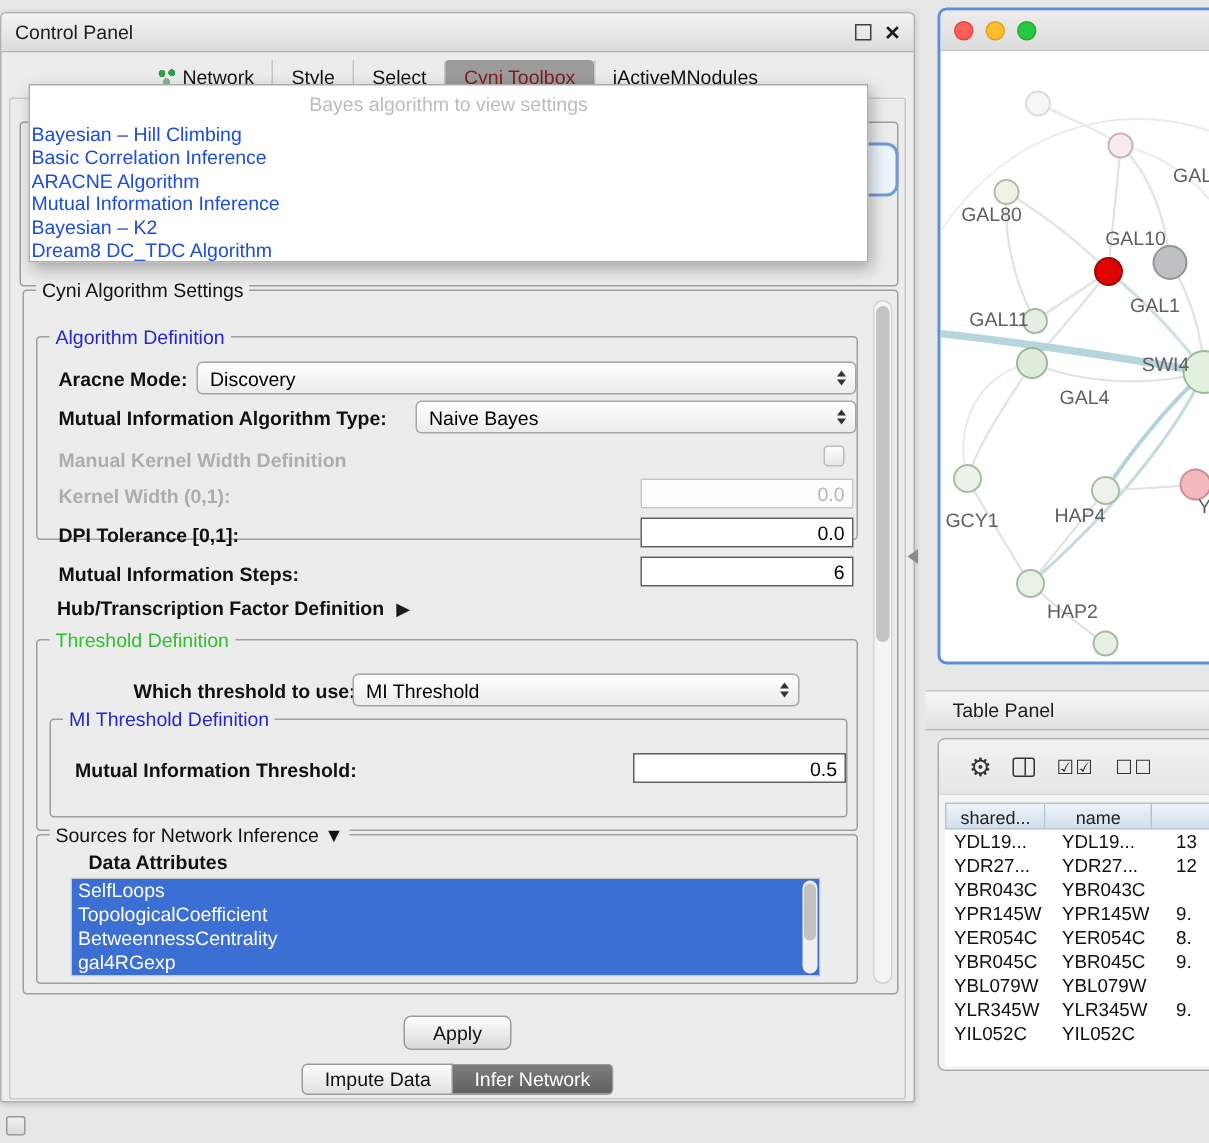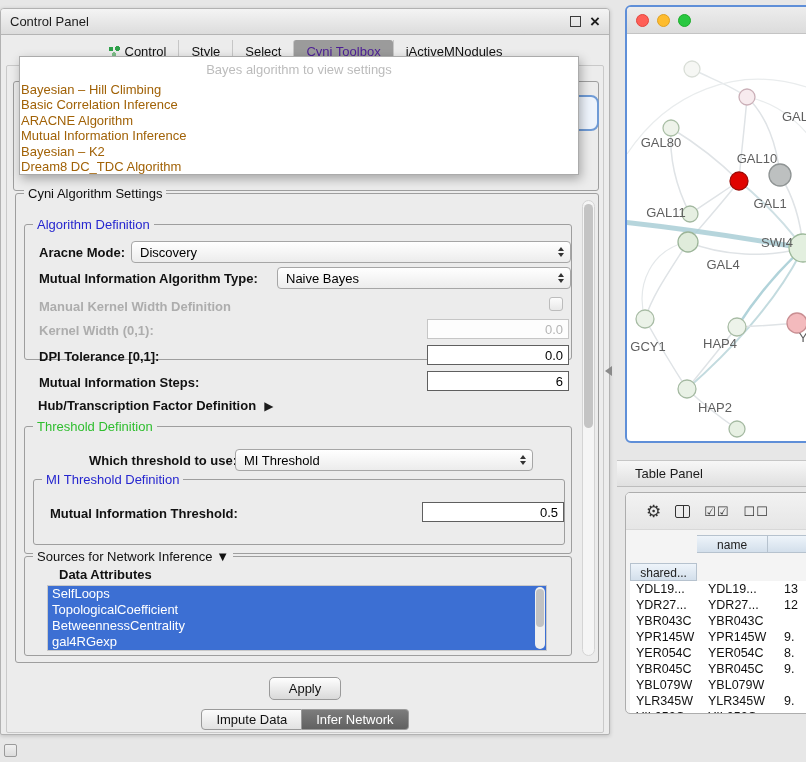--- a/index.html
+++ b/index.html
@@ -17,21 +17,21 @@
   .cp-title { font-size:13px; color:#1c1c1c; }
   .tb-icons { margin-left:auto; display:flex; align-items:center; gap:9px; }
   .float-box { width:9px; height:9px; border:1.5px solid #3c3c3c; display:inline-block; }
   .close-x { font-size:17px; font-weight:bold; color:#1c1c1c; line-height:1; }
 
   .cp-tabs { position:absolute; left:0; top:30px; width:100%; height:24px;
     display:flex; justify-content:center; align-items:center; }
   .cp-tab { font-size:13px; padding:4px 12px; color:#111; border-left:1px solid #c6c6c6;
     display:flex; align-items:center; white-space:nowrap; }
   .cp-tab:first-child { border-left:none; }
-  .cp-tab.selected { background:#9b9b9b; color:#4c1d95; border-radius:3px; }
+  .cp-tab.selected { background:#9b9b9b; color:#7f1d1d; border-radius:3px; }
   .cp-tab.has-icon::before { content:""; width:12px; height:12px; margin-right:5px;
     background:
       radial-gradient(circle 2.4px at 3px 4px, #2ea04a 95%, transparent),
       radial-gradient(circle 2.4px at 9.5px 3.5px, #2ea04a 95%, transparent),
       radial-gradient(circle 2.4px at 6px 9.5px, #7dbd88 95%, transparent); }
 
   .cp-body { position:absolute; left:5px; top:56px; width:598px; height:668px;
     border:1px solid #c9c9c9; border-radius:2px; background:#ececec; box-sizing:border-box; }
 
   .groupbox { position:absolute; border:1px solid #9e9e9e; border-radius:3px; box-sizing:border-box; }
@@ -41,21 +41,21 @@
   .legend.green { color:#2fbe2f; }
 
   .hidden-group { left:12px; top:72px; width:586px; height:110px; z-index:1; }
   .blue-frag { position:absolute; left:556px; top:86px; width:42px; height:36px;
     border:2px solid #6f9bd6; border-radius:8px; background:#eef4fc; z-index:2; box-sizing:border-box; }
 
   .dd-popup { position:absolute; left:18px; top:47px; width:560px; height:119px;
     background:#fff; border:1px solid #ababab; box-shadow:2px 4px 10px rgba(0,0,0,.3);
     z-index:10; box-sizing:border-box; }
   .dd-prompt { height:25px; line-height:25px; text-align:center; color:#bcbcbc; font-size:13px; }
-  .dd-item { height:15.4px; line-height:15.4px; font-size:13px; padding-left:1px; color:#a16207; }
+  .dd-item { height:15.4px; line-height:15.4px; font-size:13px; padding-left:1px; color:#1d4ed8; }
   .dd-item.bold { font-weight:normal; }
 
   .settings { left:14px; top:184px; width:584px; height:470px; z-index:3; background:#ececec; }
   .vscroll { position:absolute; right:3px; top:6px; width:13px; height:456px;
     background:#f5f5f5; border:1px solid #d4d4d4; border-radius:7px; box-sizing:border-box; }
   .vscroll .thumb { position:absolute; left:1px; top:3px; width:9px; height:224px;
     background:#c4c4c4; border-radius:5px; }
 
   .algdef { left:8px; top:30px; width:548px; height:136px; }
   .lab { position:absolute; left:14px; font-size:13px; font-weight:bold; color:#111; white-space:nowrap; }
@@ -142,21 +142,21 @@
   .tbl-toolbar { height:36px; display:flex; align-items:center; gap:14px; padding-left:20px;
     border-bottom:1px solid #d8d8d8; background:linear-gradient(#f2f2f2,#e6e6e6); }
   .gear { font-size:17px; color:#333; line-height:1; }
   .col-icon { width:15px; height:13px; border:1.5px solid #333; border-radius:2px;
     position:relative; display:inline-block; box-sizing:border-box; }
   .col-icon i { position:absolute; left:50%; top:0; bottom:0; width:1.5px; background:#333; }
   .chk { font-size:13px; color:#333; letter-spacing:1px; }
   .thead { display:flex; margin:5px 0 0 4px; }
   .th { width:72px; height:18px; line-height:18px; text-align:center; font-size:12px; color:#222;
     background:linear-gradient(#eef4fa,#d3dfeb); border:1px solid #b6c2ce; border-left:none; box-sizing:border-box; }
-  .th:first-child { border-left:1px solid #b6c2ce;margin-top:28px; }
+  .th:first-child { border-left:1px solid #b6c2ce; }
   .th:nth-child(2){ width:76px; } .th:nth-child(3){ width:60px; }
   .tbody { margin-left:4px; width:208px; background:#fff; min-height:158px; }
   .trow { display:flex; height:16px; line-height:16px; font-size:12.5px; color:#111; background:#fff; }
   .td { padding-left:6px; box-sizing:border-box; white-space:nowrap; overflow:hidden; }
   .c1{width:72px;} .c2{width:76px;} .c3{width:60px;}
 
   .grip { position:absolute; left:4px; top:744px; width:13px; height:13px;
     border:1px solid #9a9a9a; border-radius:2px; background:linear-gradient(#f0f0f0,#dcdcdc); box-sizing:border-box; }
 </style>
 </head>
@@ -168,21 +168,21 @@
     <div class="cp-titlebar">
       <span class="cp-title">Control Panel</span>
       <span class="tb-icons">
         <span class="float-box"></span>
         <span class="close-x">×</span>
       </span>
     </div>
 
     <div class="cp-tabs">
 
-    <span class="cp-tab has-icon">Control</span>
+    <span class="cp-tab has-icon">Network</span>
         <span class="cp-tab">Style</span>
         <span class="cp-tab">Select</span>
         <span class="cp-tab selected">Cyni Toolbox</span>
         <span class="cp-tab">jActiveMNodules</span>
       </div>
 
     <div class="cp-body"></div>
 
     <div class="groupbox hidden-group"></div>
     <div class="blue-frag"></div>

